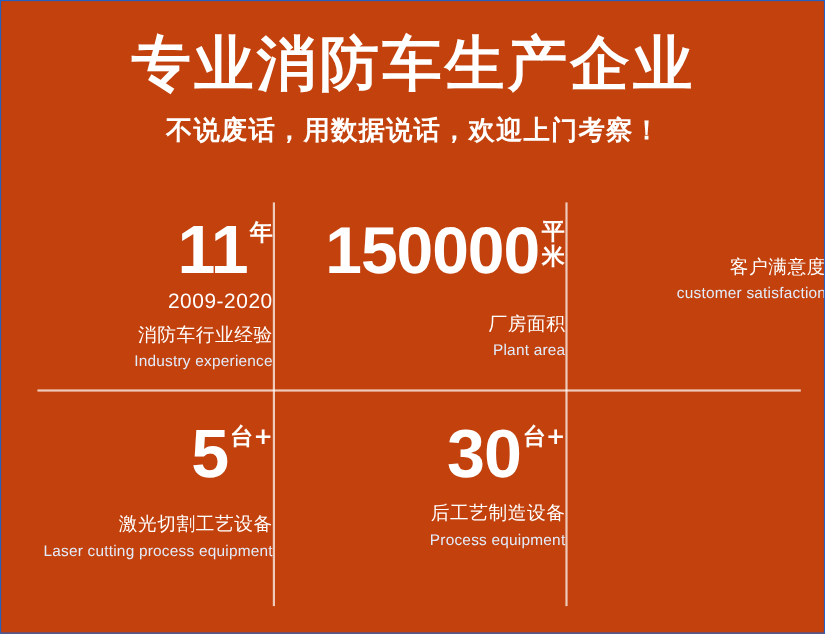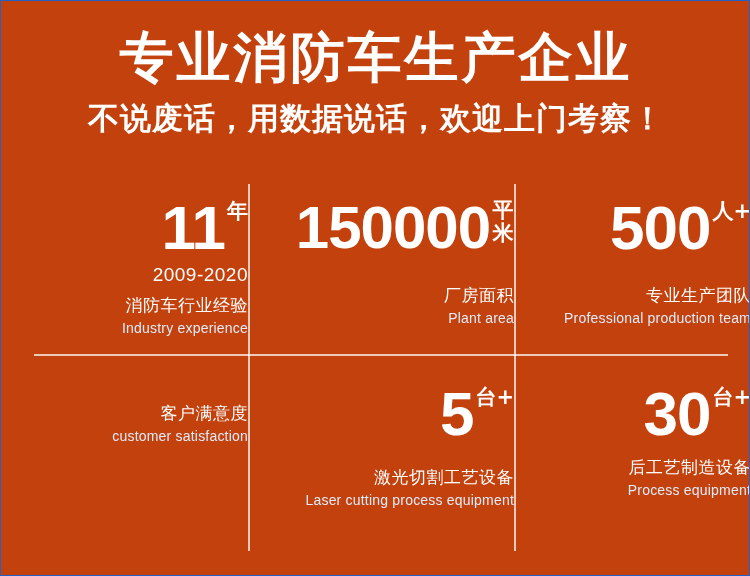--- a/index.html
+++ b/index.html
@@ -43,21 +43,21 @@
     font-weight: 700;
     letter-spacing: 3px;
     white-space: nowrap;
     font-family: "DejaVu Sans", "Liberation Sans", sans-serif;
   }
 
   .sub-title {
     margin: 0;
     padding-top: 12px;
     color: #ffffff;
-    font-size: 31px;
+    font-size: 24px;
     line-height: 34px;
     font-weight: 700;
     letter-spacing: 1px;
     white-space: nowrap;
     font-family: "DejaVu Sans", "Liberation Sans", sans-serif;
   }
 
   
   .divider-h {
     position: absolute;
@@ -199,28 +199,20 @@
 
     <div class="cell wide">
       <div class="num-line">
         <span class="num">150000</span>
         <span class="unit stacked">平米</span>
       </div>
       <div class="label-cn" style="margin-top:24px">厂房面积</div>
       <div class="label-en">Plant area</div>
     </div>
 
-    <div class="cell">
-      <div class="num-line">
-        <span class="num">500</span>
-        <span class="unit">人+</span>
-      </div>
-      <div class="label-cn" style="margin-top:24px">专业生产团队</div>
-      <div class="label-en">Professional production team</div>
-    </div>
 
     <div class="cell row2">
       <div class="label-cn" style="margin-top:20px">客户满意度</div>
       <div class="label-en">customer satisfaction</div>
     </div>
 
     <div class="cell row2">
       <div class="num-line">
         <span class="num">5</span>
         <span class="unit">台+</span>

